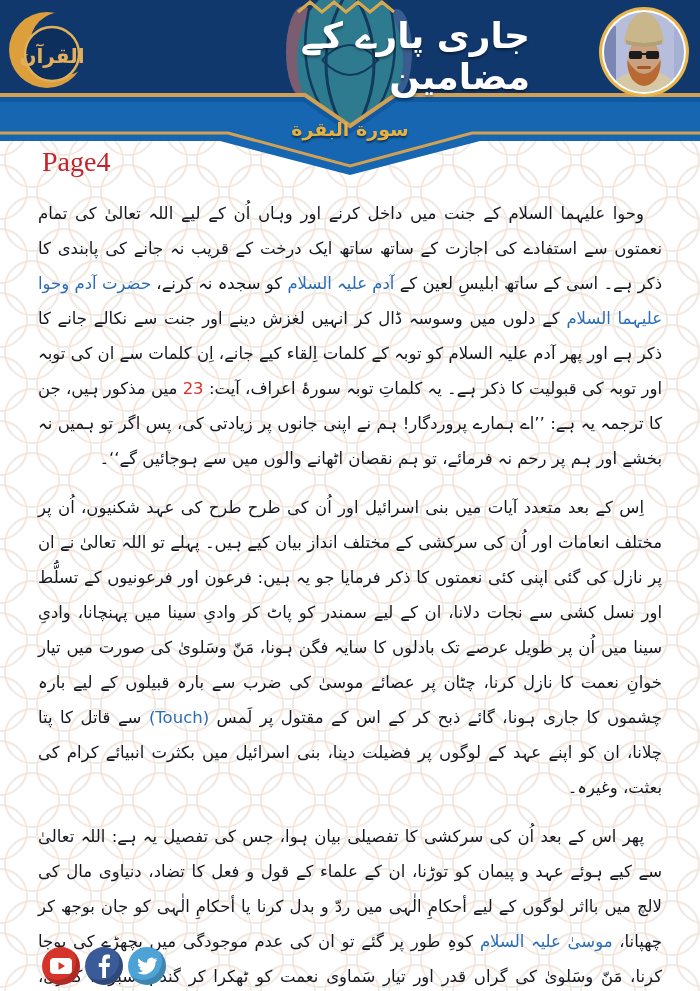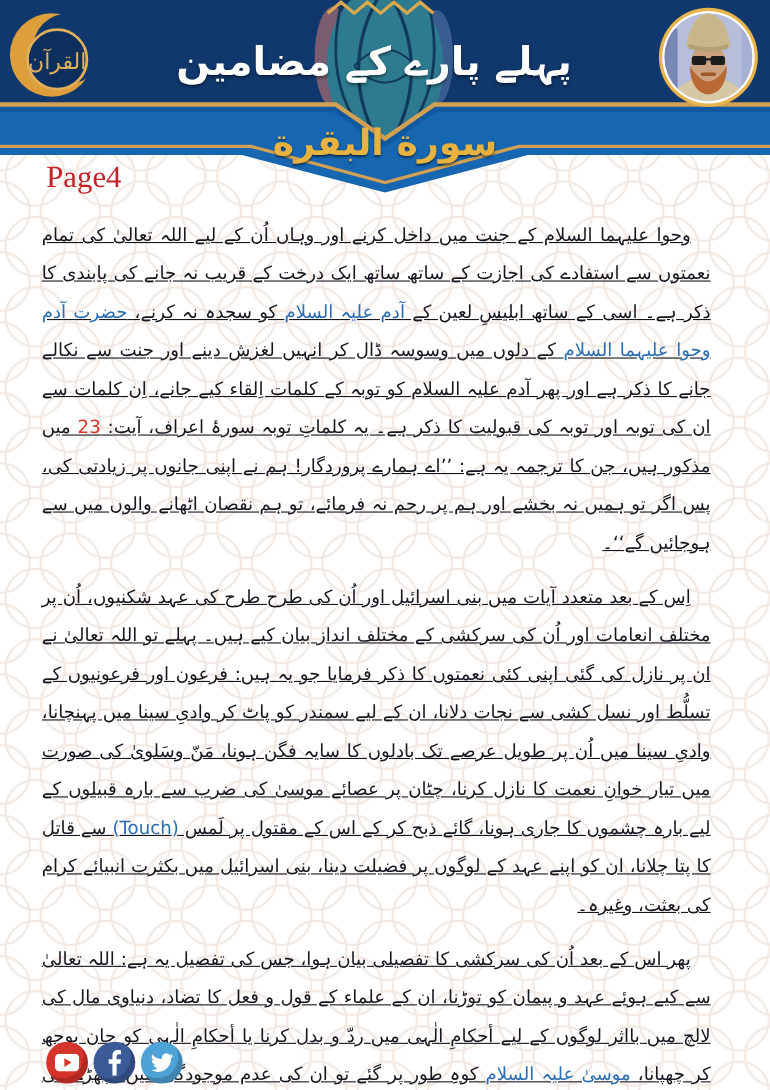--- a/index.html
+++ b/index.html
@@ -2,45 +2,45 @@
 <html lang="ur"><head>
 <meta charset="utf-8">
 <style>
   html,body{margin:0;padding:0;background:#e9e9e9;}
   .page{
     position:relative;width:700px;height:991px;margin:0 auto;
     background:#ffffff;overflow:hidden;
     font-family:"DejaVu Sans","Liberation Sans",sans-serif;
   }
   .bg-pattern{position:absolute;left:0;top:0;z-index:0;}
-  .header-wrap{position:absolute;left:0;top:0;width:700px;height:178px;z-index:2;}
+  .header-wrap{position:absolute;left:0;top:0;width:700px;height:178px;z-index:2;font-weight:bold;}
   .page-title{
     position:absolute;top:14px;left:150px;right:170px;height:84px;
     display:flex;align-items:center;justify-content:center;
     direction:rtl;color:#ffffff;font-size:36px;font-weight:bold;
     text-shadow:0 2px 3px rgba(0,0,0,.45);z-index:3;
   }
   .banner-title{
     position:absolute;top:98px;left:0;width:700px;height:62px;
     display:flex;align-items:center;justify-content:center;
-    direction:rtl;color:#e7b23f;font-size:33px;font-weight:bold;
+    direction:rtl;color:#e7b23f;font-size:19px;font-weight:bold;
     text-shadow:0 2px 2px rgba(0,0,0,.5);z-index:3;
   }
   .page-label{
     position:absolute;top:146px;left:42px;z-index:3;
     font-family:"Liberation Serif","DejaVu Serif",serif;
     color:#c4232b;font-size:28px;
   }
   .content{
     position:absolute;top:196px;left:0;width:700px;z-index:2;
     padding:0 38px;box-sizing:border-box;
     direction:rtl;text-align:justify;
     color:#16161f;font-size:16.5px;line-height:35px;
   }
-  .content p{margin:0 16px 14px 0;text-indent:18px;text-decoration:underline;}
+  .content p{margin:0 0 14px 0;text-indent:18px;}
   .social{
     position:absolute;left:42px;top:947px;z-index:3;
     display:flex;gap:5px;align-items:center;
   }
   .social .btn{
     width:38px;height:38px;border-radius:50%;
     display:flex;align-items:center;justify-content:center;
     box-shadow:inset -4px -5px 0 rgba(0,0,0,.18);
     cursor:pointer;border:none;padding:0;
   }
@@ -114,21 +114,21 @@
           <path d="M626,40 Q644,46 662,40 L662,44 Q644,50 626,44 Z" fill="#b3a075"></path>
           <rect x="629" y="51" width="13" height="8" rx="2" fill="#1c1c1c"></rect>
           <rect x="646" y="51" width="13" height="8" rx="2" fill="#1c1c1c"></rect>
           <rect x="641" y="53" width="6" height="2" fill="#1c1c1c"></rect>
           <rect x="637" y="66" width="14" height="3" rx="1.5" fill="#a05826"></rect>
         </g>
       </g>
     </svg>
   </div>
 
-  <div class="page-title">پہلے پارے کے مضامین</div>
+  <div class="page-title">جاری پارے کے مضامین</div>
   <div class="banner-title">سورة البقرة</div>
   <div class="page-label">Page4</div>
 
   <div class="content">
     <p><span>وحوا علیہما السلام کے جنت میں داخل کرنے اور وہاں اُن کے لیے اللہ تعالیٰ کی تمام نعمتوں سے استفادے کی اجازت کے ساتھ ساتھ ایک درخت کے قریب نہ جانے کی پابندی کا ذکر ہے۔ اسی کے ساتھ ابلیسِ لعین کے </span><span style="color: rgb(42, 109, 181);">آدم علیہ السلام</span><span> کو سجدہ نہ کرنے، </span><span style="color: rgb(42, 109, 181);">حضرت آدم وحوا علیہما السلام</span><span> کے دلوں میں وسوسہ ڈال کر انہیں لغزش دینے اور جنت سے نکالے جانے کا ذکر ہے اور پھر آدم علیہ السلام کو توبہ کے کلمات اِلقاء کیے جانے، اِن کلمات سے ان کی توبہ اور توبہ کی قبولیت کا ذکر ہے۔ یہ کلماتِ توبہ سورۂ اعراف، آیت: </span><span style="color: rgb(217, 48, 37);">23</span><span> میں مذکور ہیں، جن کا ترجمہ یہ ہے: ’’اے ہمارے پروردگار! ہم نے اپنی جانوں پر زیادتی کی، پس اگر تو ہمیں نہ بخشے اور ہم پر رحم نہ فرمائے، تو ہم نقصان اٹھانے والوں میں سے ہوجائیں گے‘‘۔</span></p>
     <p><span>اِس کے بعد متعدد آیات میں بنی اسرائیل اور اُن کی طرح طرح کی عہد شکنیوں، اُن پر مختلف انعامات اور اُن کی سرکشی کے مختلف انداز بیان کیے ہیں۔ پہلے تو اللہ تعالیٰ نے ان پر نازل کی گئی اپنی کئی نعمتوں کا ذکر فرمایا جو یہ ہیں: فرعون اور فرعونیوں کے تسلُّط اور نسل کشی سے نجات دلانا، ان کے لیے سمندر کو پاٹ کر وادیِ سینا میں پہنچانا، وادیِ سینا میں اُن پر طویل عرصے تک بادلوں کا سایہ فگن ہونا، مَنّ وسَلویٰ کی صورت میں تیار خوانِ نعمت کا نازل کرنا، چٹان پر عصائے موسیٰ کی ضرب سے بارہ قبیلوں کے لیے بارہ چشموں کا جاری ہونا، گائے ذبح کر کے اس کے مقتول پر لَمس </span><span style="color: rgb(42, 109, 181);">(Touch)</span><span> سے قاتل کا پتا چلانا، ان کو اپنے عہد کے لوگوں پر فضیلت دینا، بنی اسرائیل میں بکثرت انبیائے کرام کی بعثت، وغیرہ۔</span></p>
     <p><span>پھر اس کے بعد اُن کی سرکشی کا تفصیلی بیان ہوا، جس کی تفصیل یہ ہے: اللہ تعالیٰ سے کیے ہوئے عہد و پیمان کو توڑنا، ان کے علماء کے قول و فعل کا تضاد، دنیاوی مال کی لالچ میں بااثر لوگوں کے لیے أحکامِ الٰہی میں ردّ و بدل کرنا یا أحکامِ الٰہی کو جان بوجھ کر چھپانا، </span><span style="color: rgb(42, 109, 181);">موسیٰ علیہ السلام</span><span> کوہِ طور پر گئے تو ان کی عدم موجودگی میں بچھڑے کی پوجا کرنا، مَنّ وسَلویٰ کی گراں قدر اور تیار سَماوی نعمت کو ٹھکرا کر گندم، سبزی، ککڑی، مسور کی دال اور پیاز </span></p>
   </div>
 
   <div class="social">

